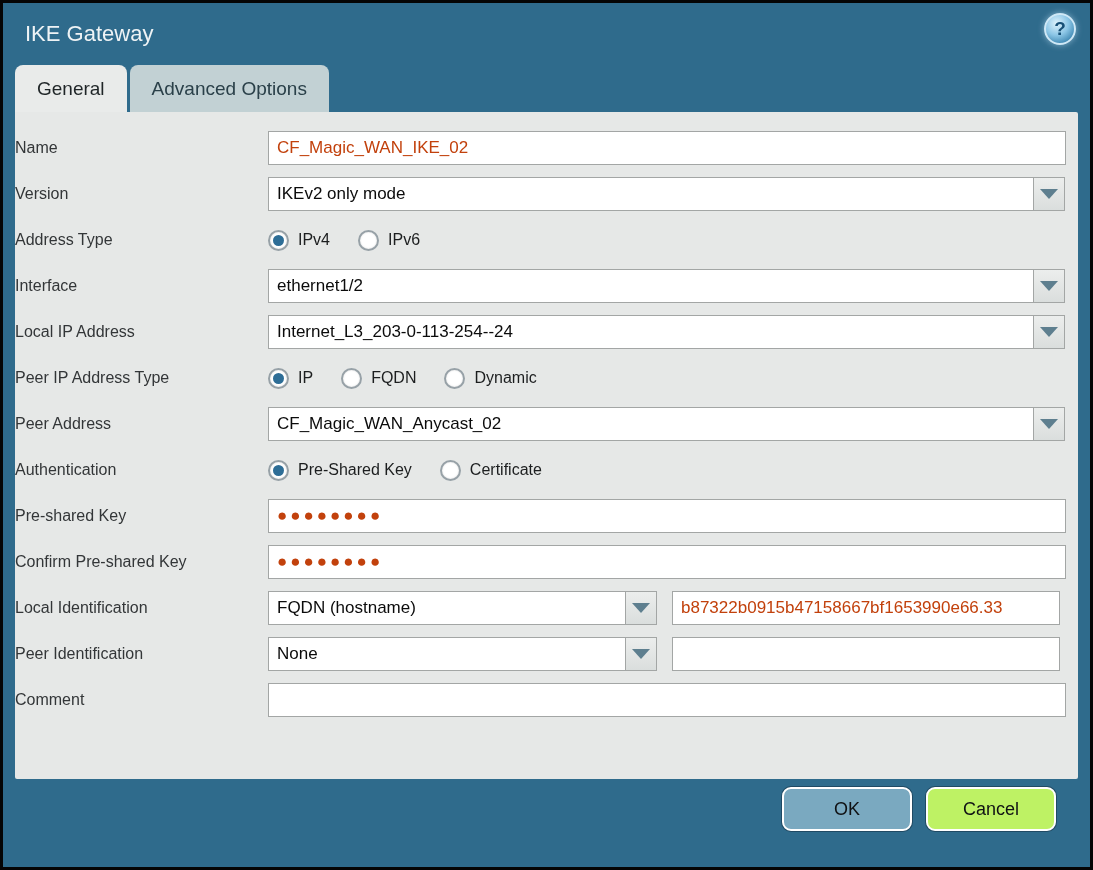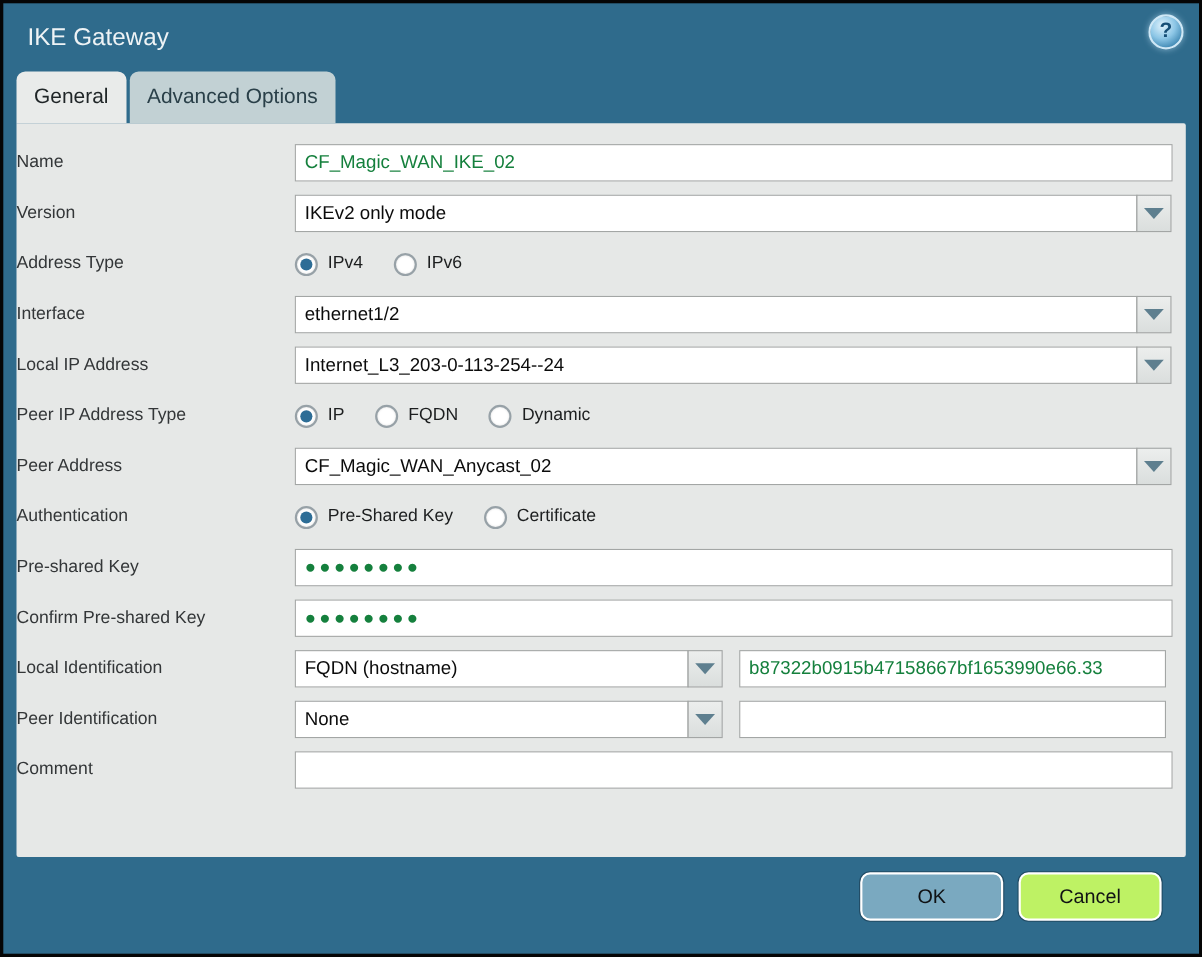--- a/index.html
+++ b/index.html
@@ -31,21 +31,21 @@
     border: 2px solid #cfe8f6;
     box-shadow: 0 0 6px rgba(190,225,245,.6);
     display: flex; align-items: center; justify-content: center;
     color: #174f76; font-weight: bold; font-size: 19px;
     cursor: pointer;
   }
   
   .tabs { display: flex; gap: 3px; margin-left: 12px; }
   .tab {
     height: 47px; display: flex; align-items: center;
-    padding: 0 16px; font-size: 19px;
+    padding: 0 22px; font-size: 19px;
     border-radius: 8px 8px 0 0;
     cursor: pointer;
   }
   .tab.active { background: #e9ebea; color: #1f2527; }
   .tab.inactive { background: #c2d1d4; color: #2a4049; }
   
   .panel {
     margin: 0 12px;
     height: 667px;
     background: #e6e8e7;
@@ -55,21 +55,21 @@
   .row { display: flex; align-items: center; margin-bottom: 12px; height: 34px; }
   .label {
     width: 253px; padding-right: 11px;
     text-align: left;
     font-size: 16px; color: #333638;
     flex: none;
   }
   input.field {
     height: 34px; border: 1px solid #a3a6a5; background: #fff;
     font-family: "Liberation Sans", sans-serif;
-    font-size: 17px; color: #15803d;
+    font-size: 17px; color: #c2410c;
     padding: 0 8px; outline: none;
   }
   .w-full { width: 798px; }
   .select { display: flex; height: 34px; text-align: right; }
   .select-box {
     border: 1px solid #a3a6a5; background: #fff;
     display: flex; align-items: center;
     padding: 0 8px; font-size: 17px; color: #0b0b0b;
   }
   .select-box.grow { width: 766px; }
@@ -100,21 +100,21 @@
     flex: none;
   }
   .radio.checked::after {
     content: ""; width: 11px; height: 11px; border-radius: 50%;
     background: #2d6d96;
   }
   .radio-label { margin-left: 9px; font-size: 16px; color: #1c1e1f; }
   .gap15 { width: 15px; flex: none; }
   
   .footer {
-    position: absolute; bottom: 30px; right: 34px;
+    position: absolute; bottom: 36px; right: 34px;
     display: flex; gap: 14px;
   }
   .btn {
     width: 130px; height: 44px;
     border: 2px solid #ffffff; border-radius: 9px;
     box-shadow: 0 0 0 1px rgba(15,35,50,.45);
     font-family: "Liberation Sans", sans-serif;
     font-size: 18px; color: #101214;
     cursor: pointer;
   }

